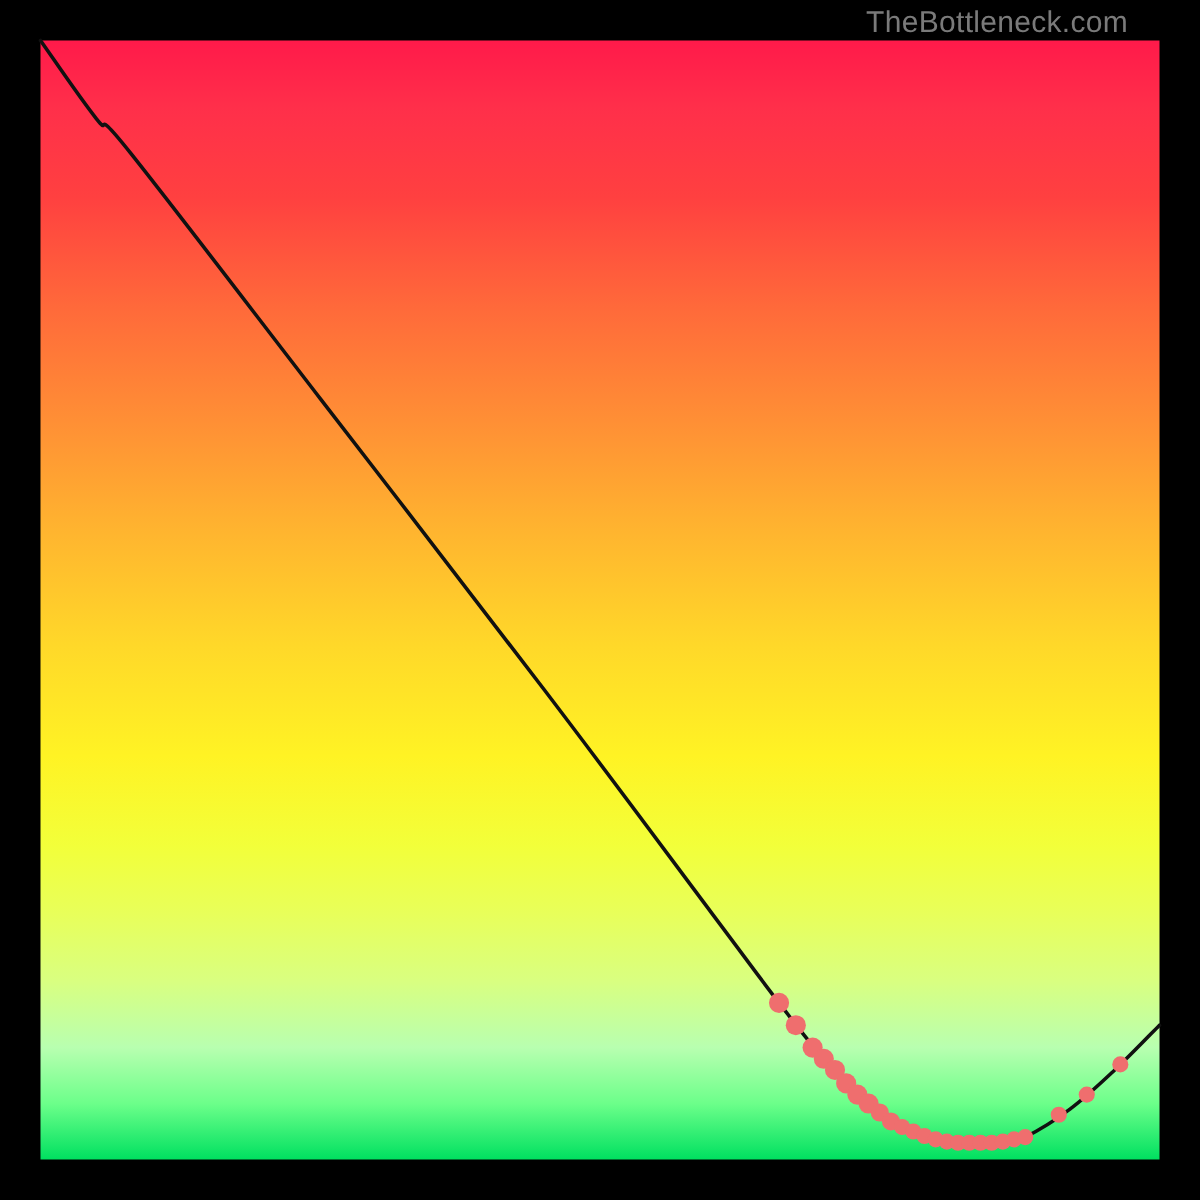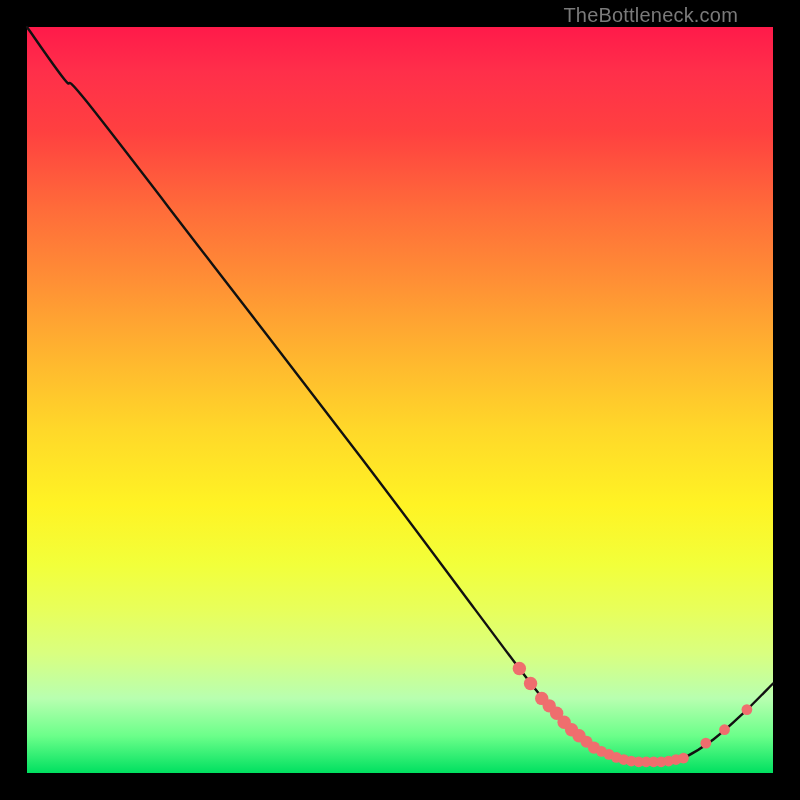--- a/index.html
+++ b/index.html
@@ -9,20 +9,21 @@
     height: 800px;
     background: #000;
     overflow: hidden;
     font-family: Arial, Helvetica, sans-serif;
   }
   .stage {
     position: relative;
     width: 768px;
     height: 800px;
     background: #000;
+    padding-left: 14px;
   }
   .plot {
     position: absolute;
     left: 27px;
     top: 27px;
     width: 746px;
     height: 746px;
     
     background: linear-gradient(
       to bottom,

